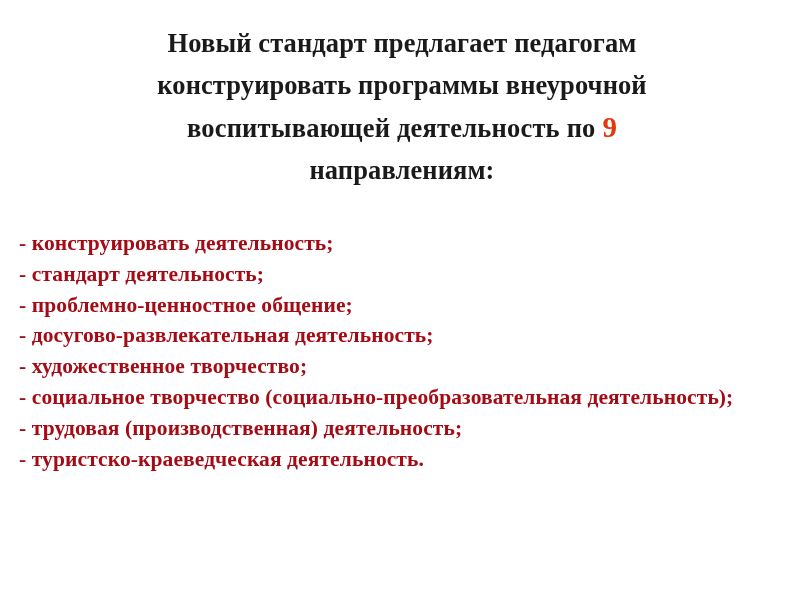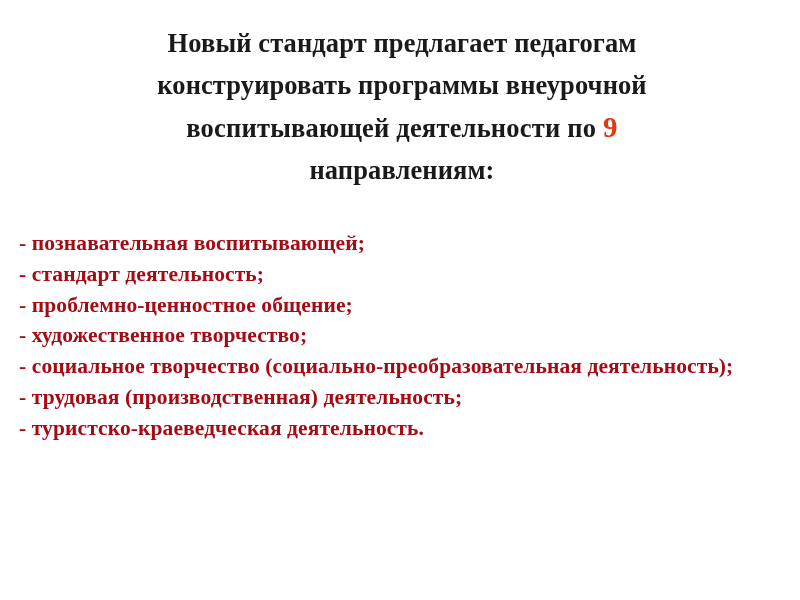--- a/index.html
+++ b/index.html
@@ -68,27 +68,28 @@
   }
 </style>
 </head>
 <body>
 
 <div class="slide">
 
   <div class="title-block">
     <div class="title-line l1">Новый стандарт предлагает педагогам</div>
     <div class="title-line l2">конструировать программы внеурочной</div>
-    <div class="title-line l3"><span>воспитывающей деятельности по </span><span class="accent-number">9</span></div>
+    <div class="title-line l3"><span>воспитывающей деятельность по </span><span class="accent-number">9</span></div>
     <div class="title-line l4">направлениям:</div>
   </div>
 
   <div class="body-block">
-    <div class="list-item">- познавательная воспитывающей;</div>
+    <div class="list-item">- конструировать деятельность;</div>
     <div class="list-item">- стандарт деятельность;</div>
     <div class="list-item">- проблемно-ценностное общение;</div>
+    <div class="list-item">- досугово-развлекательная деятельность;</div>
     <div class="list-item">- художественное творчество;</div>
     <div class="list-item">- социальное творчество (социально-преобразовательная деятельность);</div>
     <div class="list-item">- трудовая (производственная) деятельность;</div>
     <div class="list-item">- туристско-краеведческая деятельность.</div>
   </div>
 
 </div>
 
 </body></html>

